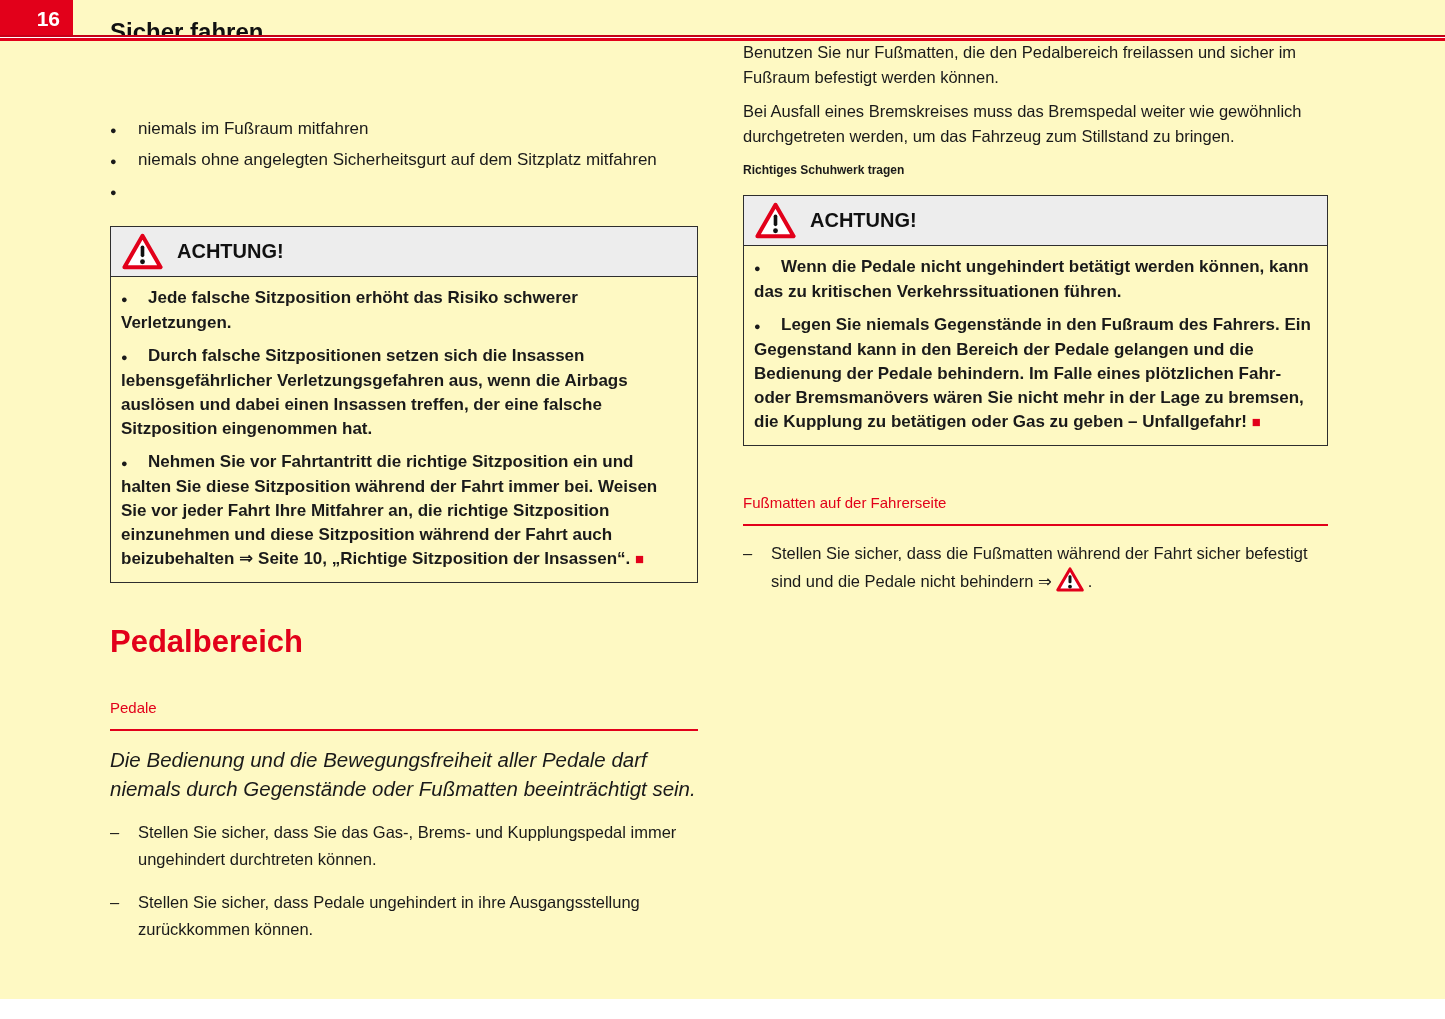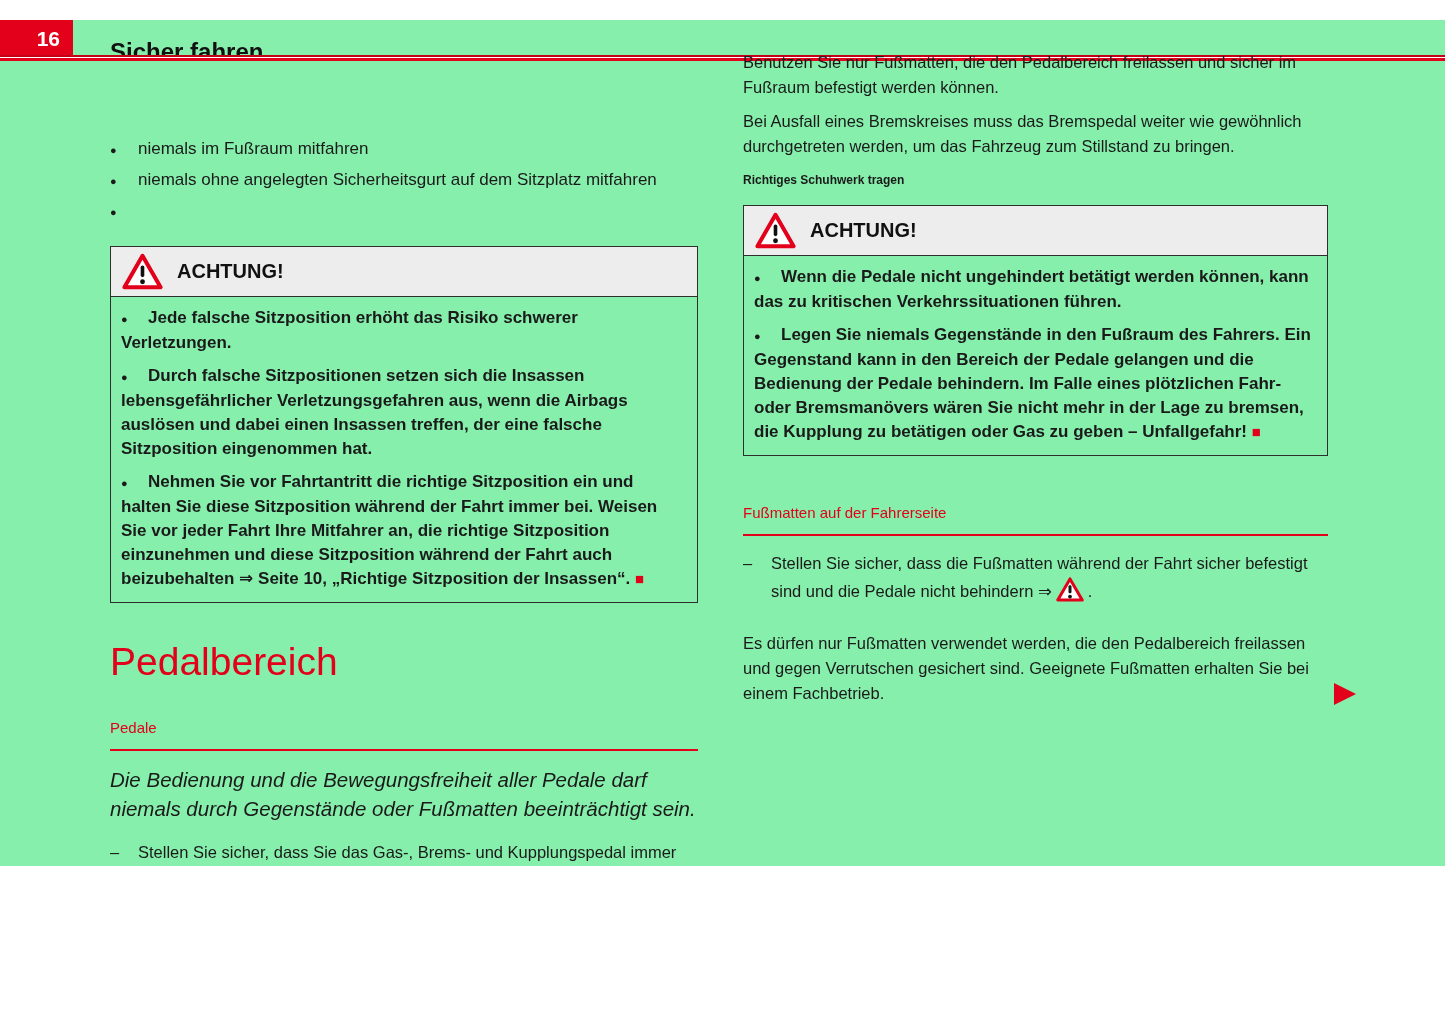--- a/index.html
+++ b/index.html
@@ -3,40 +3,40 @@
 <meta charset="utf-8">
 <style>
   :root{
     --red:#e2001a;
     --ink:#1a1a1a;
     --boxborder:#2e2e2e;
     --headgray:#ededed;
   }
   html,body{margin:0;padding:0;background:#fff;}
   .page{
-    position:relative;width:1445px;height:846px;background:#86efac;overflow:hidden;
-    font-family:"Liberation Sans","DejaVu Sans",sans-serif;color:var(--ink);margin-top:20px;
+    position:relative;width:1445px;height:999px;background:#fef9c3;overflow:hidden;
+    font-family:"Liberation Sans","DejaVu Sans",sans-serif;color:var(--ink);
   }
   
   .pagenum{
     position:absolute;left:0;top:0;width:73px;height:35px;background:var(--red);
     color:#fff;font-weight:bold;font-size:21px;text-align:right;
     padding-right:13px;box-sizing:border-box;line-height:38px;
   }
   .chapter{
     position:absolute;left:110px;top:12px;height:35px;line-height:40px;
     font-weight:bold;font-size:24px;color:#111;
   }
   .rule{position:absolute;top:35px;left:0;width:100%;}
   .rule .r1{height:1.5px;background:#c40018;}
   .rule .r2{height:1.5px;background:#fff;}
   .rule .r3{height:2.5px;background:var(--red);}
   
   .col-left{position:absolute;left:110px;top:41px;width:588px;}
-  .col-right{position:absolute;left:743px;top:30px;width:585px;}
+  .col-right{position:absolute;left:743px;top:40px;width:585px;}
   
   p.body{margin:0 0 9px;font-size:16.5px;line-height:25px;}
   .first{margin-top:74px;}
   
   .bullets{list-style:none;margin:73px 0 0;padding:0;}
   .bullets li{display:flex;font-size:17px;line-height:29px;}
   .mark{width:28px;flex:none;}
   .mark .dot{font-size:11px;}
   
   .warnbox{border:1.5px solid var(--boxborder);margin-top:19px;}
@@ -44,21 +44,21 @@
     background:var(--headgray);border-bottom:1.5px solid var(--boxborder);
     height:49px;display:flex;align-items:center;padding:0 11px;gap:14px;
     font-size:20px;font-weight:bold;color:#111;
   }
   .warnbody{padding:9px 10px 11px;font-weight:bold;font-size:17px;line-height:24px;}
   .warnbody p{margin:0 0 9px;}
   .warnbody p:last-child{margin-bottom:0;}
   .wdot{display:inline-block;width:27px;font-size:11px;}
   .redsq{color:var(--red);font-size:15px;}
   
-  h1.section{color:var(--red);font-size:39px;line-height:34px;margin:42px 0 0;font-weight:normal;}
+  h1.section{color:var(--red);font-size:31px;line-height:34px;margin:42px 0 0;font-weight:bold;}
   h2.sub{
     color:var(--red);font-size:15px;line-height:24px;margin:37px 0 0;
     padding-bottom:9px;border-bottom:2px solid var(--red);font-weight:normal;
   }
   h3.runin{font-size:12px;margin:14px 0 8px;font-weight:bold;}
   .lead{font-style:italic;font-size:20.5px;line-height:28.5px;margin:15px 0 0;}
   
   .dash{display:flex;margin-top:16px;font-size:16.5px;line-height:27px;}
   .dash .mark{width:28px;flex:none;}
   
@@ -164,19 +164,15 @@
       <span class="mark">–</span>
       <div>
         <span>Stellen Sie sicher, dass die Fußmatten während der Fahrt sicher befestigt sind und die Pedale nicht behindern ⇒</span><svg class="inline-tri" width="28" height="25" viewBox="0 0 100 92" aria-hidden="true">
           <path d="M50 7 L95 85 L5 85 Z" fill="#ffffff" stroke="#e2001a" stroke-width="11" stroke-linejoin="round"></path>
           <rect x="44.5" y="30" width="11" height="30" rx="5" fill="#111"></rect>
           <circle cx="50" cy="72" r="7" fill="#111"></circle>
         </svg><span>.</span>
       </div>
     </div>
 
-    <div class="lastp">
-      <p class="body" style="margin:0;">Es dürfen nur Fußmatten verwendet werden, die den Pedalbereich freilassen und gegen Verrutschen gesichert sind. Geeignete Fußmatten erhalten Sie bei einem Fachbetrieb.</p>
-      <span class="cont-arrow"></span>
-    </div>
 
   </section>
 </div>
 
 </body></html>

